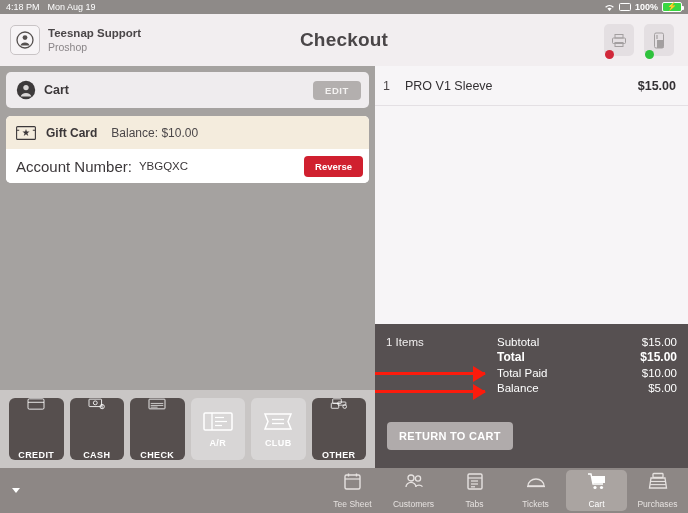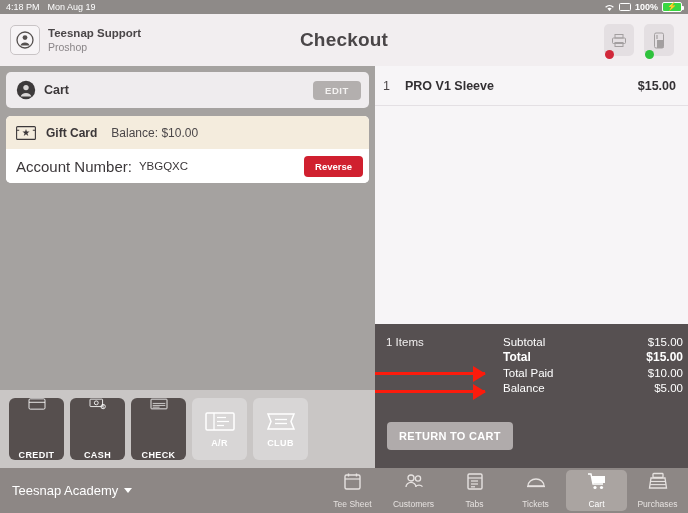--- a/index.html
+++ b/index.html
@@ -115,31 +115,31 @@
   .rightpane {
     position: absolute; top: 66px; left: 375px; width: 313px; height: 402px;
     background: #f7f5f7;
   }
   .cartlist { position: absolute; top: 0; left: 0; right: 0; height: 258px; }
   .cart-item {
     height: 40px; display: flex; align-items: center;
     border-bottom: 1px solid #e4e0e4; padding: 0 12px 0 8px;
   }
   .ci-qty { width: 22px; font-size: 12.5px; color: #4b4749; }
-  .ci-name { font-size: 12.5px; font-weight: bold; color: #333033; }
+  .ci-name { font-size: 12.5px; font-weight: normal; color: #333033; }
   .ci-price { margin-left: auto; font-size: 12.5px; font-weight: bold; color: #333033; }
 
   .totals {
     position: absolute; left: 0; bottom: 0; width: 313px; height: 144px;
     background: #565051; color: #ffffff;
   }
   .items-count {
     position: absolute; left: 11px; top: 12px; font-size: 11.5px; color: #f0eeee;
   }
-  .totrows { position: absolute; left: 128px; top: 10px; width: 180px; }
+  .totrows { position: absolute; left: 122px; top: 10px; width: 180px; }
   .totrow { display: flex; font-size: 11.5px; line-height: 14.5px; padding: 0.5px 0; }
   .totrow .lbl { color: #ffffff; }
   .totrow .val { margin-left: auto; color: #ffffff; }
   .totrow.strong .lbl, .totrow.strong .val { font-weight: bold; font-size: 12px; }
   .return-btn {
     position: absolute; left: 12px; bottom: 18px;
     background: #b0abab; color: #ffffff; font-size: 11px; font-weight: bold;
     padding: 8px 12px; border-radius: 4px; letter-spacing: .3px;
   }
   .arrow { position: absolute; left: 0; height: 3px; background: #fb1b0c; }
@@ -312,20 +312,29 @@
 
       <div class="pay-btn disabled">
         <svg width="30" height="21" viewBox="0 0 30 21">
           <path d="M2 3 H28 L25 10.5 L28 18 H2 L5 10.5 Z" stroke="#fff" stroke-width="1.5" fill="none"></path>
           <line x1="9" y1="8.5" x2="21" y2="8.5" stroke="#fff" stroke-width="1.3"></line>
           <line x1="9" y1="12.5" x2="21" y2="12.5" stroke="#fff" stroke-width="1.3"></line>
         </svg>
         <span class="pay-label">CLUB</span>
       </div>
 
+      <div class="pay-btn enabled">
+        <svg width="30" height="21" viewBox="0 0 30 21">
+          <rect x="4" y="1.5" width="15" height="8" rx="1" stroke="#fff" stroke-width="1.4" fill="none"></rect>
+          <rect x="1.5" y="9" width="13" height="9" rx="1" stroke="#fff" stroke-width="1.4" fill="none"></rect>
+          <rect x="13" y="7" width="14" height="5.5" rx="1" stroke="#fff" stroke-width="1.4" fill="none"></rect>
+          <circle cx="25" cy="15" r="3.2" stroke="#fff" stroke-width="1.4" fill="none"></circle>
+        </svg>
+        <span class="pay-label">OTHER</span>
+      </div>
 
     </div>
   </div>
 
   <div class="rightpane">
 
     <div class="cartlist">
       <div class="cart-item">
         <span class="ci-qty">1</span>
         <span class="ci-name">PRO V1 Sleeve</span>
@@ -354,21 +363,20 @@
         </div>
       </div>
       <div class="arrow" style="top:48px; width:110px;"></div>
       <div class="arrow" style="top:66px; width:110px;"></div>
       <div class="return-btn">RETURN TO CART</div>
     </div>
   </div>
 
   <div class="bottombar">
     <div class="brand">
-      <span>Teesnap Academy</span>
       <span class="caret"></span>
     </div>
     <div class="tabs">
 
       <div class="tab">
         <svg width="19" height="19" viewBox="0 0 19 19">
           <rect x="2" y="3" width="15" height="14" rx="1.5" stroke="currentColor" stroke-width="1.4" fill="none"></rect>
           <line x1="2" y1="7" x2="17" y2="7" stroke="currentColor" stroke-width="1.2"></line>
           <line x1="5.5" y1="1.5" x2="5.5" y2="4.5" stroke="currentColor" stroke-width="1.4"></line>
           <line x1="13.5" y1="1.5" x2="13.5" y2="4.5" stroke="currentColor" stroke-width="1.4"></line>

